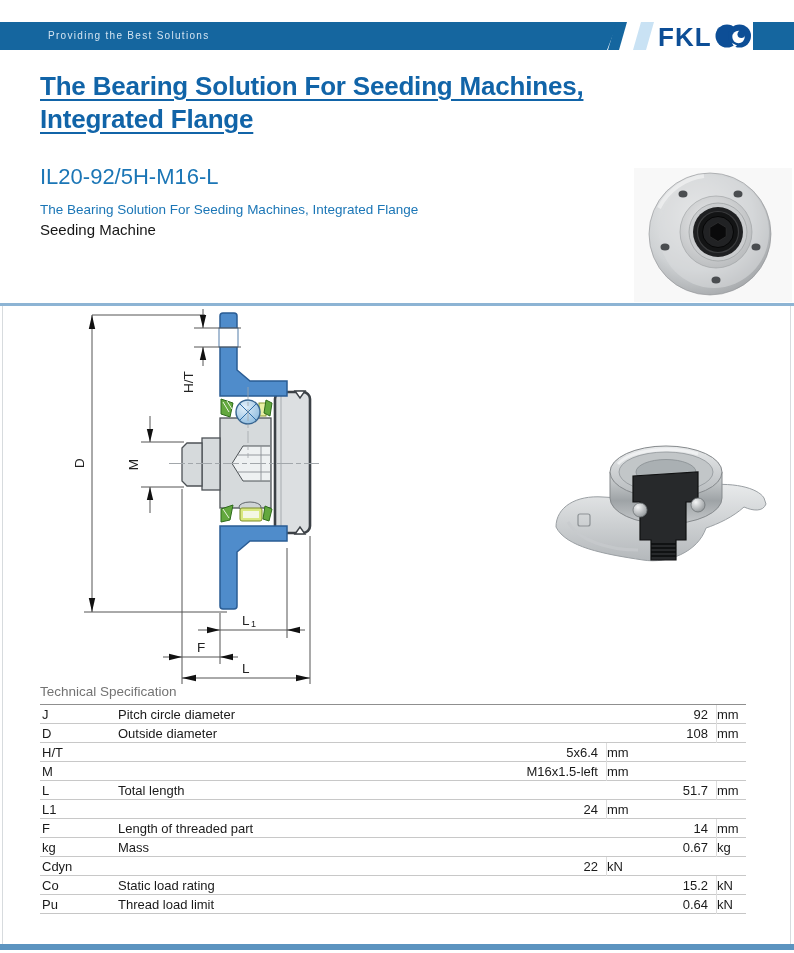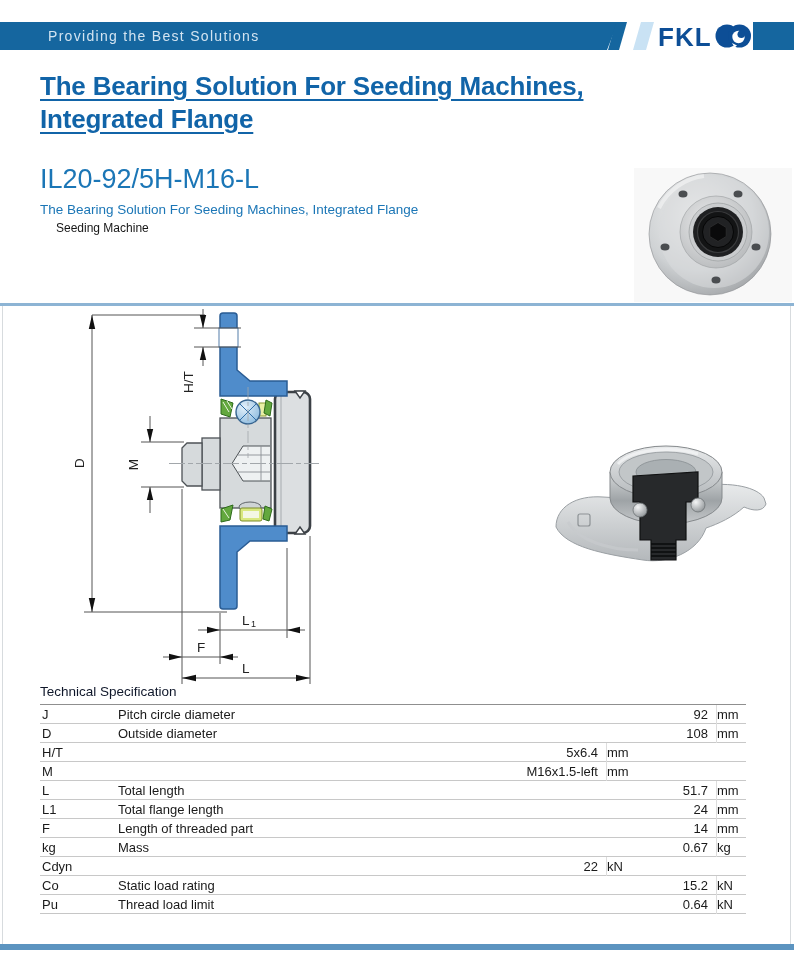--- a/index.html
+++ b/index.html
@@ -8,46 +8,46 @@
   .page { position:relative; width:794px; height:953px; background:#fff; overflow:hidden; }
 
   
   .header-bar{
     position:absolute; top:22px; left:0; width:794px; height:28px;
     background:#15669f;
     clip-path:polygon(0 0, 618px 0, 607px 28px, 0 28px);
   }
   .tagline{
     position:absolute; left:48px; top:0; height:28px; line-height:28px;
-    font-size:14px; letter-spacing:1.3px; color:#d3e4f1;
+    font-size:10px; letter-spacing:1.3px; color:#d3e4f1;
   }
   .logo-svg{ position:absolute; top:22px; left:596px; }
 
   
   .page-title{
     position:absolute; left:40px; top:70px; width:655px;
     font-size:26px; font-weight:bold; color:#1164a8; line-height:1.25;
     text-decoration:underline; text-decoration-thickness:2px; text-underline-offset:4px;
     letter-spacing:-0.2px;
   }
-  .product-code{ position:absolute; left:40px; top:164px; font-size:27px; color:#1b76b6; }
+  .product-code{ position:absolute; left:40px; top:164px; font-size:22px; color:#1b76b6; }
   .product-subtitle{ position:absolute; left:40px; top:202px; font-size:13.5px; color:#1b76b6; }
-  .application{ position:absolute; left:56px; top:221px; font-size:12px; color:#161616; }
+  .application{ position:absolute; left:40px; top:221px; font-size:15px; color:#161616; }
 
   .product-photo{ position:absolute; left:634px; top:168px; }
   .drawing{ position:absolute; left:57px; top:308px; }
   .render3d{ position:absolute; left:548px; top:402px; }
 
   .divider{ position:absolute; left:0; top:303px; width:794px; height:3px; background:#8db4d4; }
   .side-border{ position:absolute; top:306px; width:1px; height:638px; background:#d7dbde; }
   .side-border.left{ left:2px; } .side-border.right{ left:790px; }
   .bottom-bar{ position:absolute; left:0; top:944px; width:794px; height:6px; background:#5c94c0; }
 
   
-  .spec-heading{ position:absolute; left:40px; top:684px; font-size:13.5px; color:#0f172a; }
+  .spec-heading{ position:absolute; left:40px; top:684px; font-size:13.5px; color:#737373; }
   .spec-table{
     position:absolute; left:40px; top:704px; width:706px;
     border-bottom:1px solid #c6c6c6;
   }
   .spec-row{
     display:grid; grid-template-columns:78px 1fr 110px 30px;
     align-items:center; height:19px; border-top:1px solid #c8c8c8;
     font-size:13px; color:#1a1a1a;
   }
   .spec-row:first-child{ border-top:1px solid #8f8f8f; }
@@ -288,21 +288,20 @@
 
     <div class="spec-row">
       <span class="sym">L</span>
       <span class="desc">Total length</span>
       <span class="val">51.7</span>
       <span class="unit">mm</span>
     </div>
 
     <div class="spec-row">
       <span class="sym">L1</span>
-      <span class="desc">Total flange length</span>
       <span class="val">24</span>
       <span class="unit">mm</span>
     </div>
 
     <div class="spec-row">
       <span class="sym">F</span>
       <span class="desc">Length of threaded part</span>
       <span class="val">14</span>
       <span class="unit">mm</span>
     </div>

